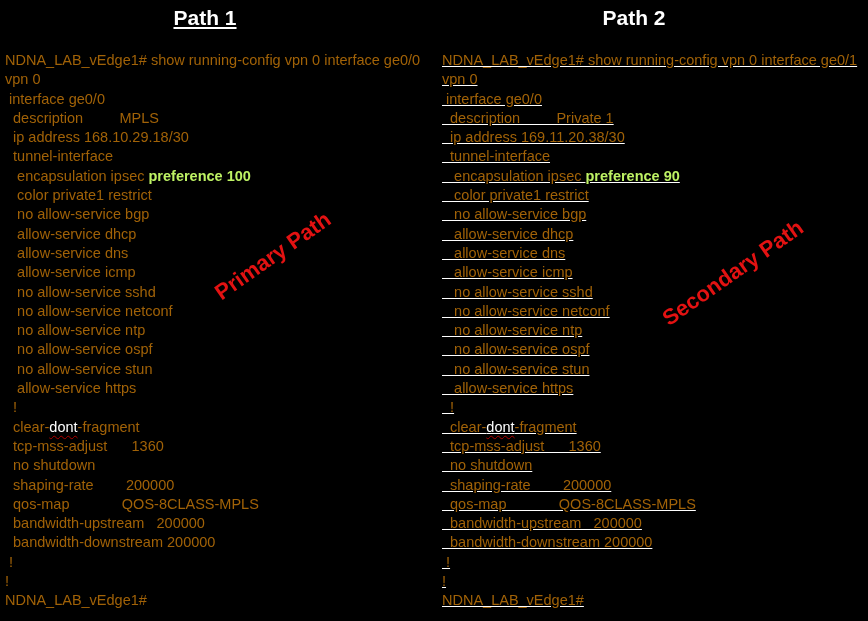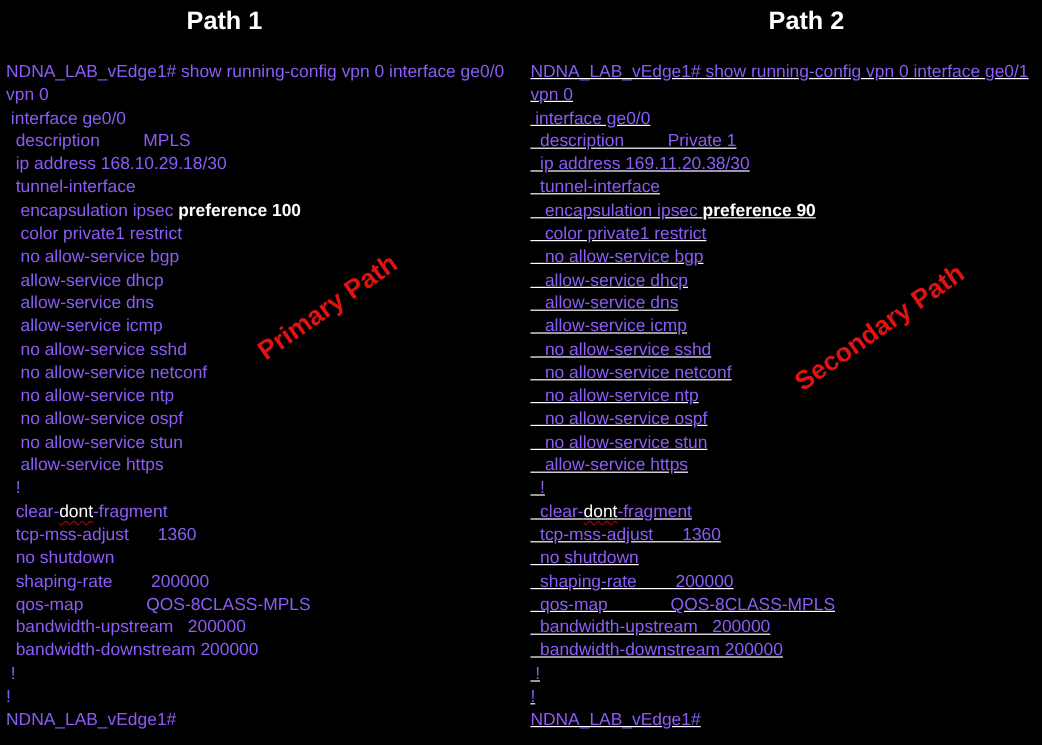--- a/index.html
+++ b/index.html
@@ -19,36 +19,36 @@
   }
   .col-title {
     position: absolute;
     top: 6px;
     transform: translateX(-50%);
     color: #ffffff;
     font-size: 21px;
     font-weight: bold;
     white-space: nowrap;
   }
-  #title-1 { left: 187px; }
-  #title-2 { left: 672px; }
+  #title-1 { left: 205px; text-decoration: underline; }
+  #title-2 { left: 634px; }
   .code {
     position: absolute;
     top: 51px;
     color: #ffffff;
     font-size: 14.5px;
     line-height: 19.3px;
     white-space: pre;
   }
   #code-1 { left: 5px; }
   #code-2 { left: 442px; text-decoration: underline; }
   .line { white-space: pre; }
-  .seg-p { color: #8b5cf6; }
+  .seg-p { color: #a16207; }
   .seg-red {
-    color: #ffffff;
+    color: #bef264;
     font-weight: bold;
   }
   .seg-sq {
     text-decoration-line: underline;
     text-decoration-style: wavy;
     text-decoration-color: #b00000;
     text-decoration-thickness: 1px;
     text-underline-offset: 3px;
     text-align: right;
   }

